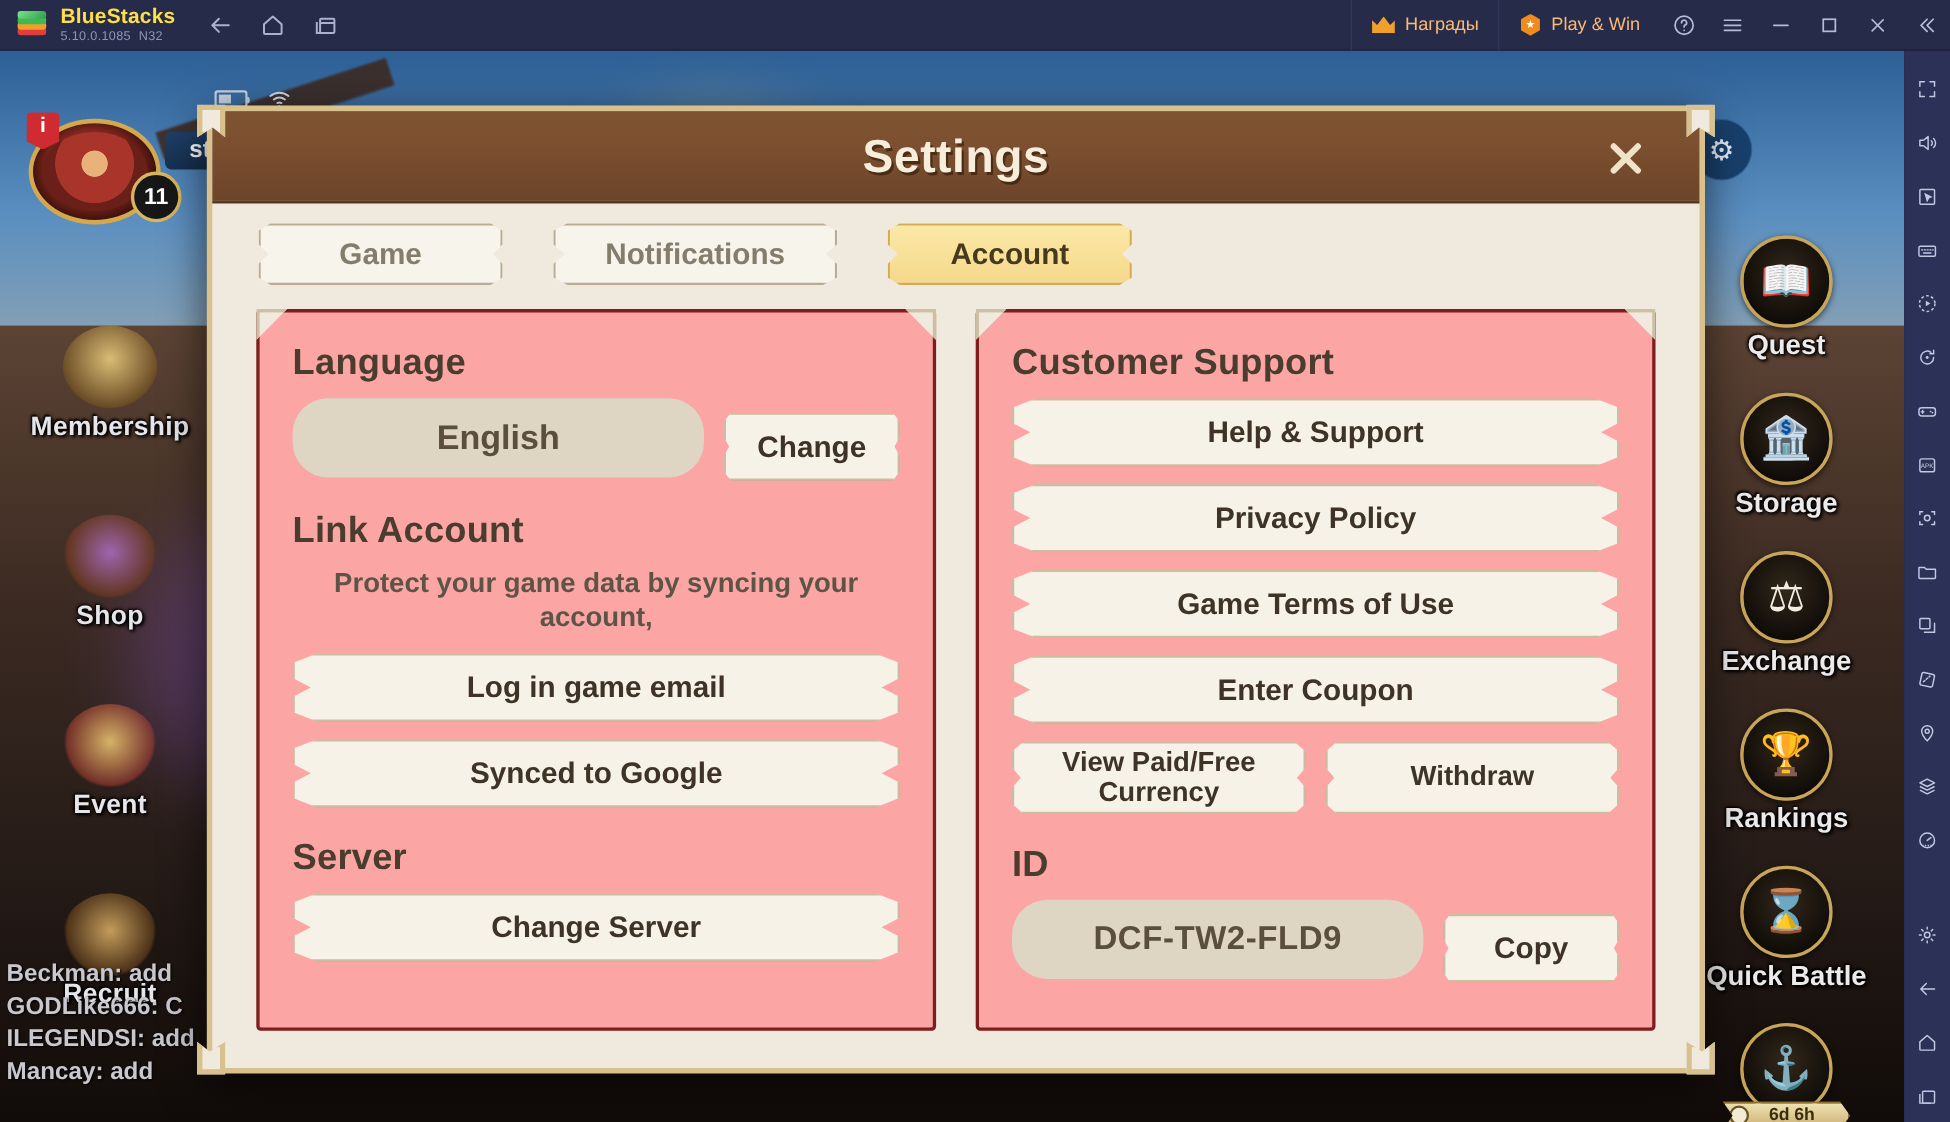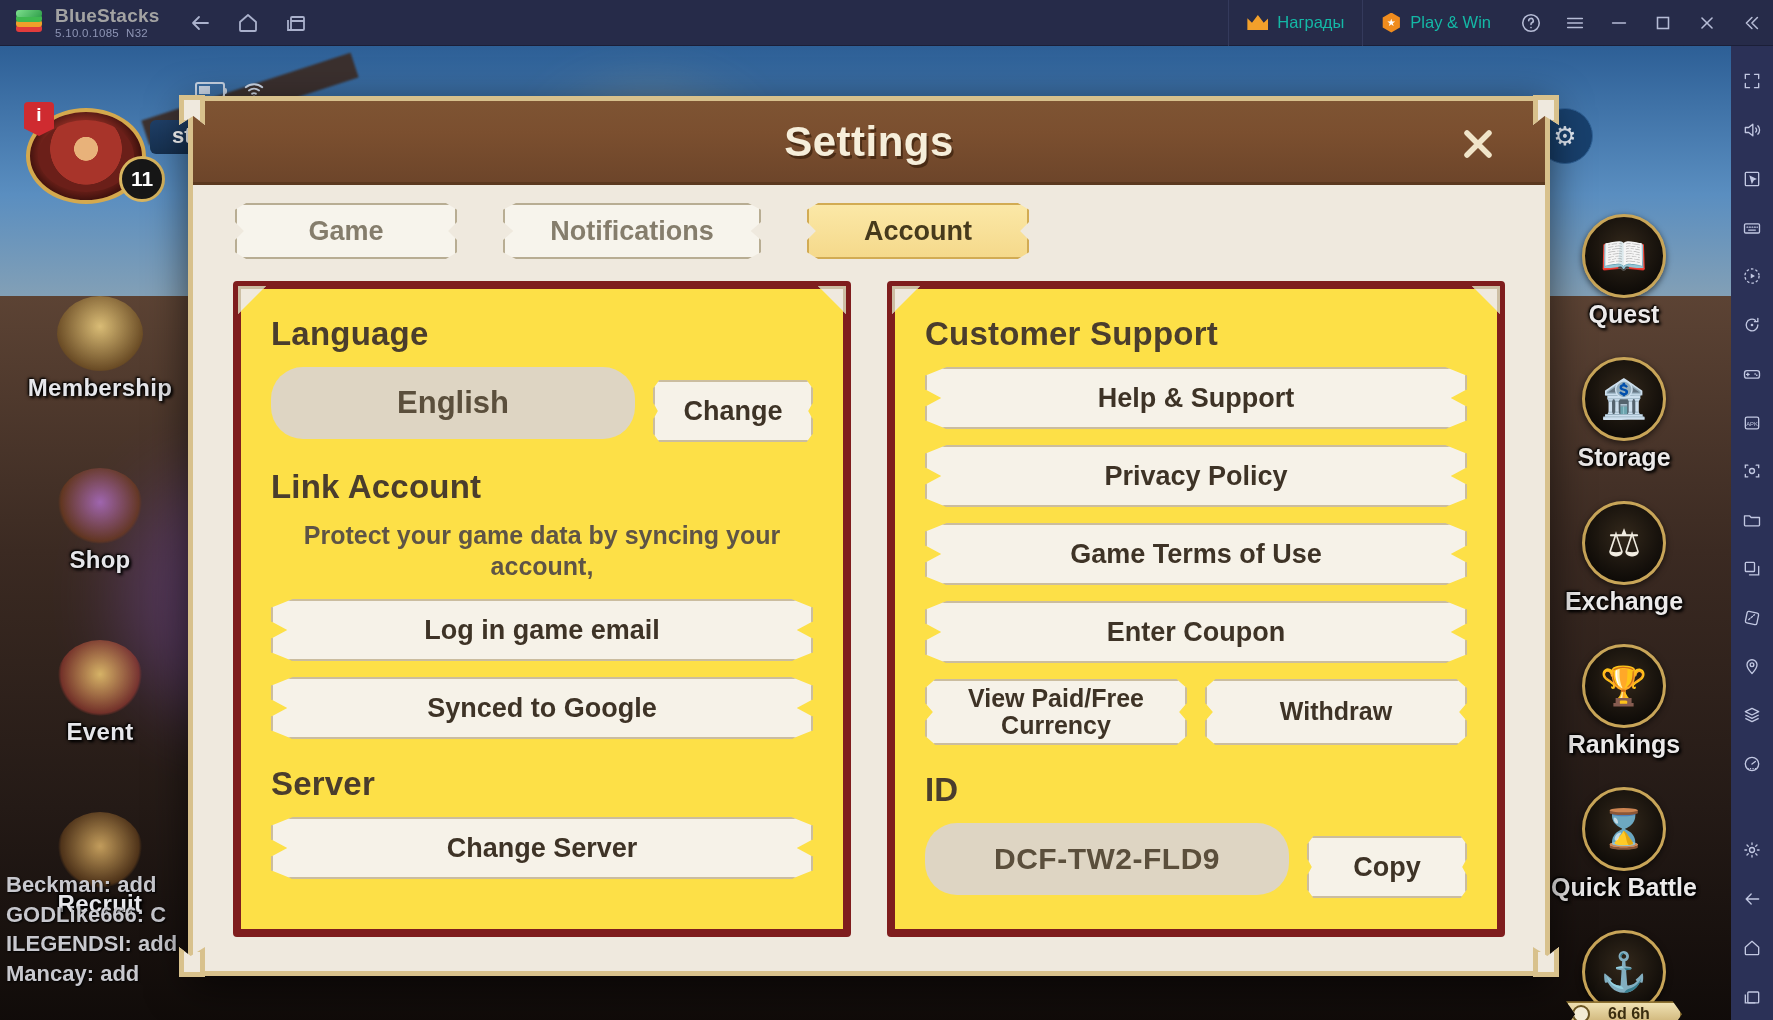--- a/index.html
+++ b/index.html
@@ -19,29 +19,29 @@
     width: 30px; height: 30px; margin-left: 14px; position: relative;
     border-radius: 5px; flex: 0 0 auto;
   }
   .bs-logo i { position: absolute; left: 2px; width: 26px; height: 7px; border-radius: 3px; display:block; }
   .bs-logo i:nth-child(1){ top: 17px; background: #e23c3c; }
   .bs-logo i:nth-child(2){ top: 12px; background: #f0a02a; }
   .bs-logo i:nth-child(3){ top: 7px;  background: #3fb950; }
   .bs-logo i:nth-child(4){ top: 2px;  background: #4fcf6d;
       background: linear-gradient(135deg,#7de08e,#2f9f4a); }
   .bs-title { margin-left: 11px; line-height: 1.08; }
-  .bs-title .name { color: #a3a3a3; font-size: 19px; font-weight: 600; letter-spacing: .2px; }
+  .bs-title .name { color: #fde047; font-size: 19px; font-weight: 600; letter-spacing: .2px; }
   .bs-title .ver { color: #8e95b5; font-size: 11.5px; letter-spacing: .3px; }
   .nav-icons { display: flex; align-items: center; margin-left: 28px; gap: 22px; }
   .nav-icons .ni { width: 26px; height: 26px; display: flex; align-items: center; justify-content: center; cursor: pointer; }
   .nav-icons svg { stroke: #aab1cc; fill: none; stroke-width: 1.8; }
   .tb-spacer { flex: 1 1 auto; }
   .tb-btn {
     display: flex; align-items: center; gap: 9px; height: 46px; padding: 0 18px;
-    color: #14b8a6; font-size: 16.5px; cursor: pointer;
+    color: #fdba74; font-size: 16.5px; cursor: pointer;
     border-left: 1px solid #343a5c;
   }
   .crown {
     width: 21px; height: 15px; position: relative; display:block;
     background: #f2a02b;
     clip-path: polygon(0 100%,0 22%,22% 52%,50% 0,78% 52%,100% 22%,100% 100%);
   }
   .playwin-ic {
     width: 20px; height: 20px; background: #f08c1e;
     clip-path: polygon(50% 0,93% 25%,93% 75%,50% 100%,7% 75%,7% 25%);
@@ -232,21 +232,21 @@
     clip-path: polygon(0 12%, 5% 0, 95% 0, 100% 12%, 100% 34%, 96% 50%, 100% 66%, 100% 88%, 95% 100%, 5% 100%, 0 88%, 0 66%, 4% 50%, 0 34%);
   }
   .tab.wide { min-width: 258px; }
   .tab.active {
     background: linear-gradient(180deg,#fbe8a7,#f5d98b);
     border-color: #d2ab53; color: #463a1c;
   }
 
   .panes { flex: 1 1 auto; display:flex; gap: 36px; padding: 4px 40px 34px 40px; }
   .pane {
-    flex: 1 1 0; background: #fde047; border: 8px solid #7f1d1d; border-radius: 4px;
+    flex: 1 1 0; background: #fca5a5; border: 3px solid #7f1d1d; border-radius: 4px;
     padding: 26px 30px 20px 30px; position: relative;
   }
   .pane::before, .pane::after {
     content:""; position:absolute; width: 22px; height: 22px; border: 3px solid #cdbfa4;
     background: #efe9de;
   }
   .pane::before { left:-3px; top:-3px; clip-path: polygon(0 0,100% 0,0 100%); }
   .pane::after  { right:-3px; top:-3px; clip-path: polygon(0 0,100% 0,100% 100%); }
 
   .sec-title {

